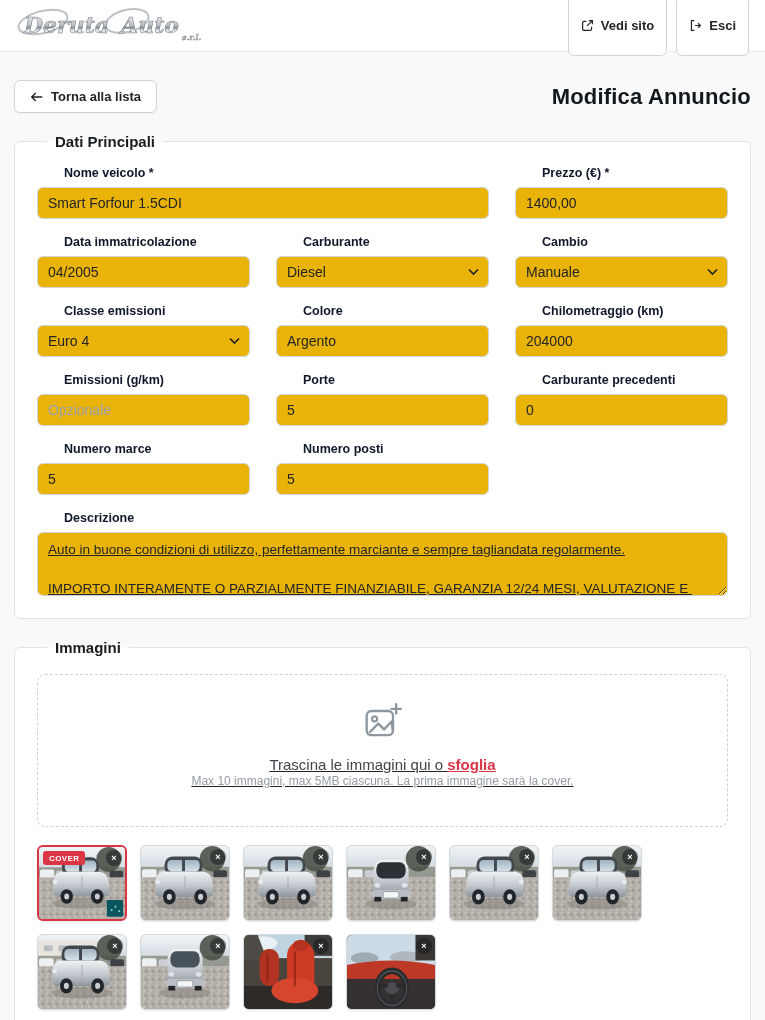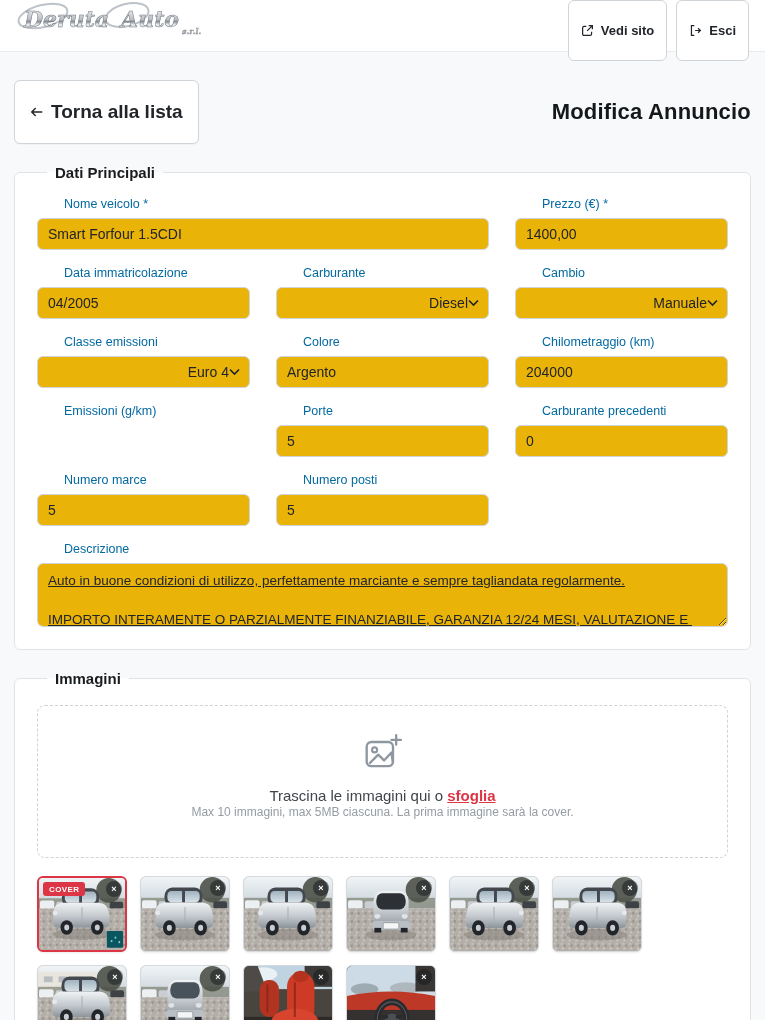--- a/index.html
+++ b/index.html
@@ -1,44 +1,44 @@
 <!DOCTYPE html>
 <html lang="it"><head>
 <meta charset="utf-8">
 <style>
   html,body{margin:0;padding:0;background:#f8f9fa;}
   body{width:765px;min-height:1020px;font-family:"Liberation Sans",sans-serif;color:#212529;-webkit-font-smoothing:antialiased;}
   
-  .app-header{height:52px;background:#fff;border-bottom:1px solid #e9ecef;display:flex;align-items:flex-start;justify-content:space-between;padding:0 16px;box-sizing:border-box;}
+  .app-header{height:52px;background:#fff;border-bottom:1px solid #e9ecef;display:flex;align-items:center;justify-content:space-between;padding:0 16px;box-sizing:border-box;}
   .hdr-actions{display:flex;gap:9px;}
   .btn{display:inline-flex;align-items:center;gap:7px;background:#fff;border:1px solid #cfd4d9;border-radius:6px;padding:22px 12px;font-size:13px;font-weight:700;color:#212529;cursor:pointer;font-family:inherit;}
   .btn svg{flex:0 0 auto;}
   
   .content{padding:0 14px 18px;box-sizing:border-box;}
   .topbar{display:flex;align-items:center;justify-content:space-between;margin-top:28px;}
-  .back-btn{padding:20px 15px;font-size:19px;box-shadow:0 1px 1px rgba(0,0,0,.03);}
+  .back-btn{padding:8px 15px;font-size:13px;box-shadow:0 1px 1px rgba(0,0,0,.03);}
   h1.page-title{margin:0;font-size:22px;font-weight:700;color:#15181b;letter-spacing:.2px;}
   
   fieldset{background:#fff;border:1px solid #e0e4e8;border-radius:6px;margin:20px 0 0;padding:10px 22px 22px;}
   legend{font-size:15px;font-weight:700;color:#1a1d20;padding:0 8px;margin-left:10px;}
   .grid{display:grid;grid-template-columns:repeat(3,1fr);column-gap:26px;row-gap:16px;margin-top:6px;}
   .span2{grid-column:span 2;} .span3{grid-column:1/-1;}
-  .field label{display:block;font-size:12.5px;font-weight:400;color:#0369a1;margin-bottom:7px;padding-left:27px;}
+  .field label{display:block;font-size:12.5px;font-weight:700;color:#0f172a;margin-bottom:7px;padding-left:27px;}
   .field input,.field select,.field textarea{width:100%;box-sizing:border-box;border:1px solid #ced4da;border-radius:6px;background:#eab308;color:#212529;font-family:"Liberation Sans",sans-serif;font-size:14px;}
   .field input,.field select{height:32px;padding:0 10px;}
   .field input::placeholder{color:#9aa2aa;}
   .selwrap{position:relative;}
-  .selwrap select{appearance:none;-webkit-appearance:none;padding-right:20px;text-align:right;}
+  .selwrap select{appearance:none;-webkit-appearance:none;padding-right:20px;}
   .selwrap .chev{position:absolute;right:10px;top:50%;transform:translateY(-50%);pointer-events:none;}
   .field textarea{height:64px;padding:7px 10px;line-height:1.45;font-size:13.5px;resize:vertical;overflow-y:scroll;display:block;text-decoration:underline;}
   .field textarea::-webkit-scrollbar{width:11px;}
   .field textarea::-webkit-scrollbar-track{background:#f7f7f7;border-left:1px solid #ececec;}
   .field textarea::-webkit-scrollbar-thumb{background:#c3c3c3;border-radius:7px;border:2px solid #f7f7f7;}
   
-  .dropzone{margin-top:8px;border:1.5px dashed #cdd3d8;border-radius:8px;background:#fff;text-align:center;padding:28px 16px 38px;cursor:pointer;}
+  .dropzone{margin-top:8px;border:1.5px dashed #cdd3d8;border-radius:8px;background:#fff;text-align:center;padding:28px 16px 38px;cursor:pointer;text-decoration:underline;}
   .dz-text{font-size:15px;color:#3f454b;margin-top:13px;}
   .dz-link{color:#dc3545;font-weight:700;text-decoration:underline;cursor:pointer;}
   .dz-hint{font-size:12px;color:#959ca3;margin-top:1px;}
   .thumbs{display:flex;flex-wrap:wrap;gap:13px;margin-top:18px;}
   .thumb{position:relative;width:90px;height:76px;border-radius:6px;overflow:hidden;border:1px solid #d6dade;box-sizing:border-box;background:#c8c4bd;flex:0 0 auto;box-shadow:0 1px 2px rgba(0,0,0,.08);}
   .thumb.cover{border:2px solid #dc3545;}
   .thumb svg.ph{width:100%;height:100%;display:block;}
   .xbtn{position:absolute;top:3px;right:3px;width:16px;height:16px;border-radius:50%;background:rgba(24,27,31,.55);color:#fff;font-size:9px;font-weight:700;line-height:1;display:flex;align-items:center;justify-content:center;border:none;padding:0;cursor:pointer;font-family:inherit;}
   .badge{position:absolute;top:4px;left:4px;background:#dc3545;color:#fff;font-size:8px;font-weight:800;letter-spacing:.4px;padding:2.5px 6px;border-radius:3px;}
   .hiddefs{position:absolute;width:0;height:0;overflow:hidden;}
@@ -163,20 +163,21 @@
         <label>Colore</label>
         <input type="text" value="Argento" style="">
       </div>
 
       <div class="field">
         <label>Chilometraggio (km)</label>
         <input type="text" value="204000" style="">
       </div>
       <div class="field">
         <label>Emissioni (g/km)</label>
+        <input type="text" placeholder="Opzionale" style="">
       </div>
       <div class="field">
         <label>Porte</label>
         <input type="text" value="5" style="">
       </div>
 
       <div class="field">
         <label>Carburante precedenti</label>
         <input type="text" value="0" style="">
       </div>

